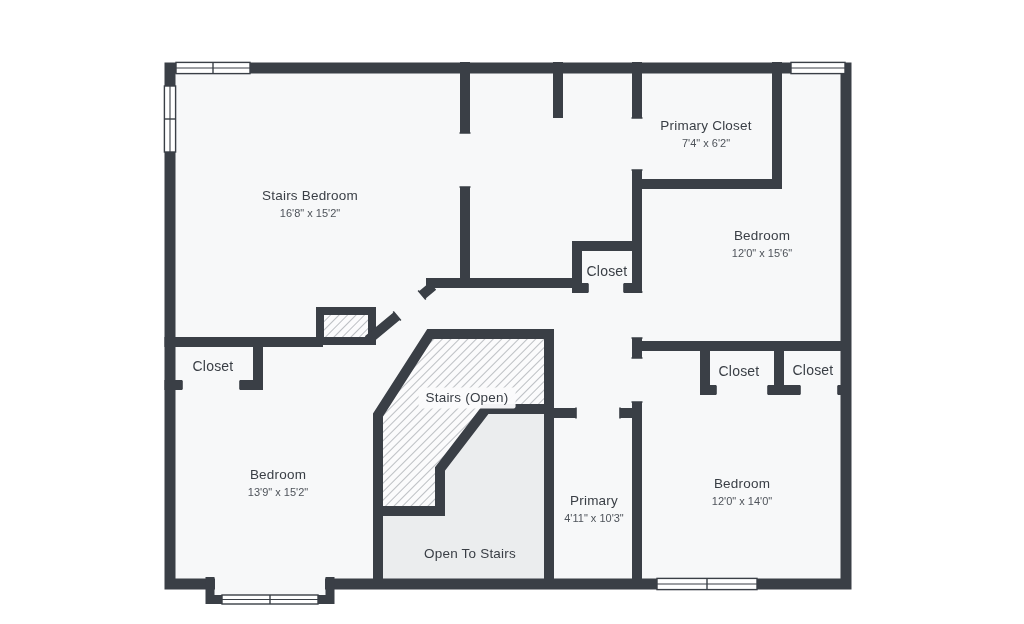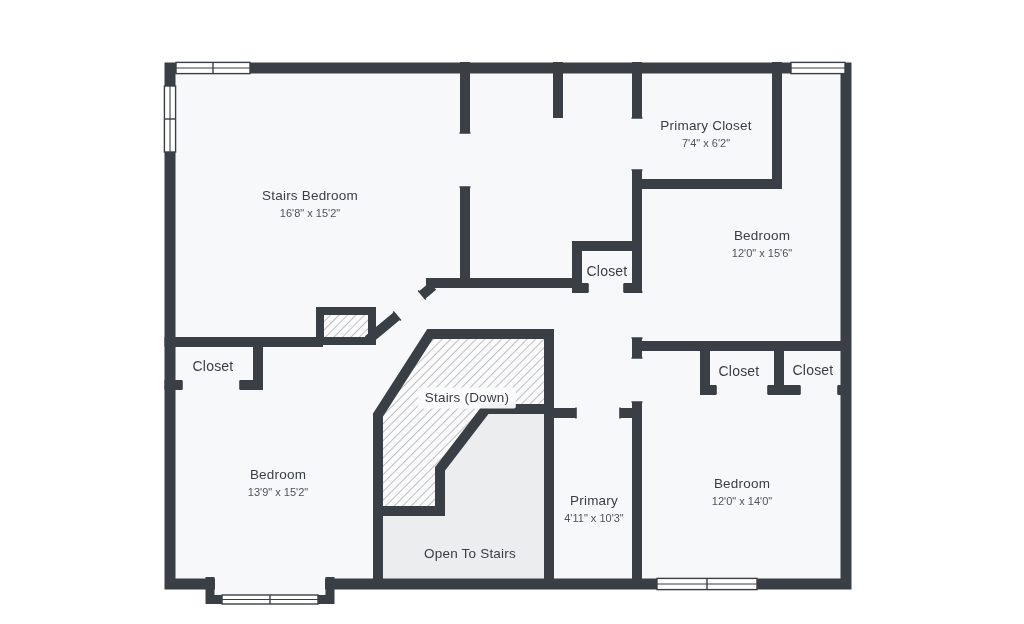--- a/index.html
+++ b/index.html
@@ -146,20 +146,20 @@
 
   <div class="room-label small" style="left:739px;top:366px">
     <div class="rname">Closet</div>
   </div>
 
   <div class="room-label small" style="left:813px;top:365px">
     <div class="rname">Closet</div>
   </div>
 
   <div class="room-label chip" style="left:467px;top:392px">
-    <div class="rname">Stairs (Down)</div>
+    <div class="rname">Stairs (Open)</div>
   </div>
 
   <div class="room-label" style="left:470px;top:548px">
     <div class="rname">Open To Stairs</div>
   </div>
 
 </div>
 
 </body></html>

